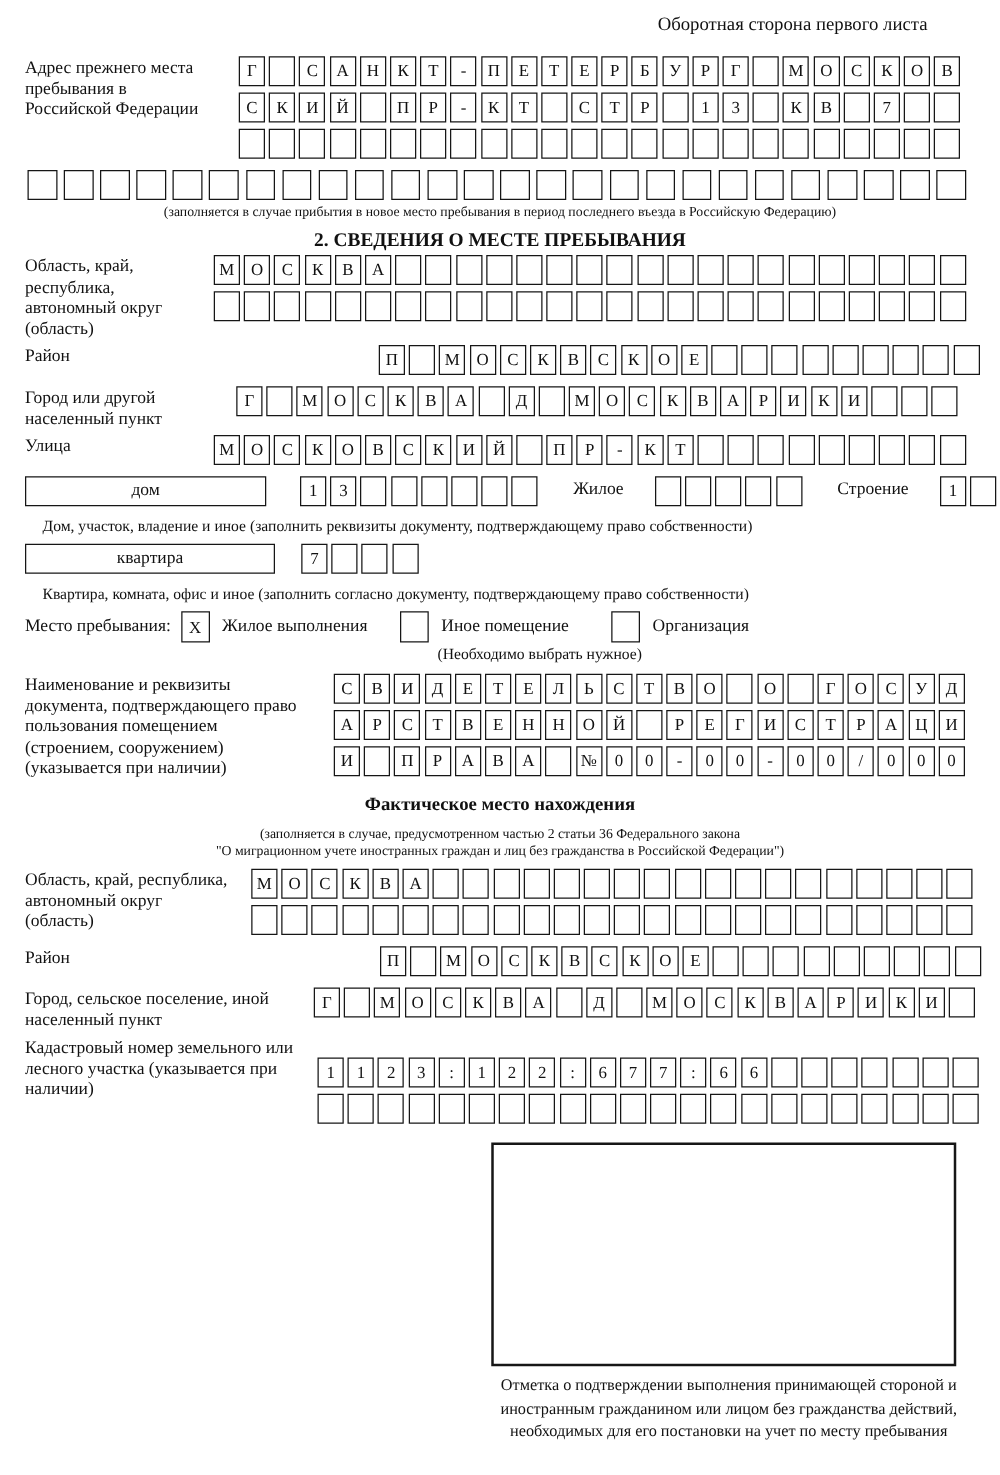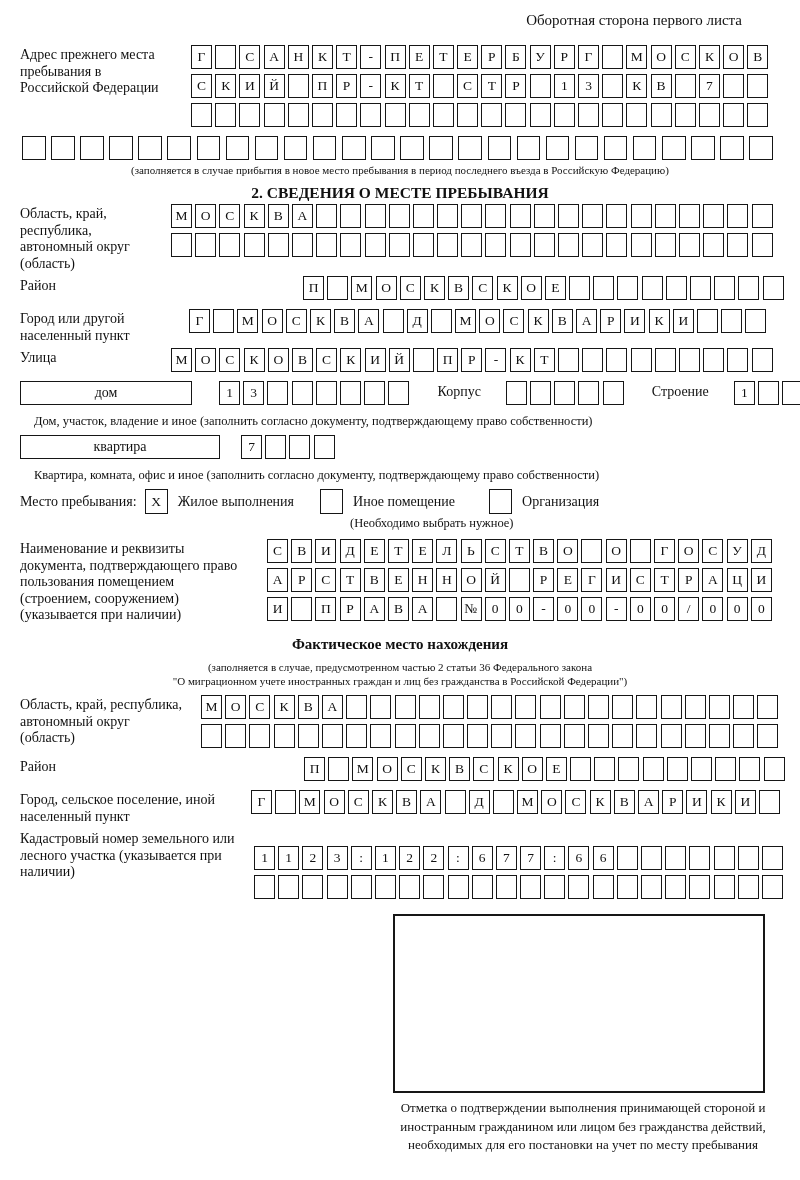--- a/index.html
+++ b/index.html
@@ -23,21 +23,21 @@
   .fullrow{margin:2px 0 4px 2px;}
   .fullrow .bx{width:21.5px;margin-right:5.6px;}
   .ml132{margin-left:132px;} .ml103{margin-left:103px;}
   .cnote{text-align:center;font-size:11px;margin:2px 0 8px 0;}
   .h2{text-align:center;font-weight:bold;font-size:15.5px;margin:4px 0 2px 0;}
   .h3{text-align:center;font-weight:bold;font-size:15px;margin:10px 0 8px 0;}
   .wlabel{
     border:1.6px solid #161616;height:24px;display:flex;align-items:center;
     justify-content:center;font-size:14px;flex:none;background:#fff;box-sizing:border-box;
   }
-  .dombox{width:172px;margin-right:8px;}
+  .dombox{width:193px;margin-right:8px;}
   .kvbox{width:200px;margin-right:2px;}
   .inline-lab{font-size:14px;padding:3px 6px 0 6px;flex:none;}
   .leftnote{font-size:12.5px;margin:0 0 6px 14px;}
   .stayrow{display:flex;align-items:center;margin:4px 0 2px 0;font-size:14px;}
   .stayrow .bx{margin:0 10px 0 8px;width:21px;height:23px;}
   .staynote{font-size:12.5px;margin:0 0 8px 330px;}
   .gap18{width:18px;flex:none;} .gap26{width:26px;flex:none;}
   .cadcol{padding-top:17px;}
   .stampbox{
     width:368px;height:175px;border:2px solid #161616;
@@ -322,37 +322,37 @@
     <div class="boxes">
         <span class="bx">1</span>
         <span class="bx">3</span>
         <span class="bx"></span>
         <span class="bx"></span>
         <span class="bx"></span>
         <span class="bx"></span>
         <span class="bx"></span>
         <span class="bx"></span>
       </div>
-    <div class="inline-lab">Корпус</div>
+    <div class="inline-lab">Жилое</div>
     <div class="boxes">
         <span class="bx"></span>
         <span class="bx"></span>
         <span class="bx"></span>
         <span class="bx"></span>
         <span class="bx"></span>
       </div>
     <div class="inline-lab">Строение</div>
     <div class="boxes">
         <span class="bx">1</span>
         <span class="bx"></span>
         <span class="bx"></span>
         <span class="bx"></span>
       </div>
   </div>
-  <div class="leftnote">Дом, участок, владение и иное (заполнить согласно документу, подтверждающему право собственности)</div>
+  <div class="leftnote">Дом, участок, владение и иное (заполнить реквизиты документу, подтверждающему право собственности)</div>
 
   <div class="frow">
     <div class="wlabel kvbox">квартира</div>
     <div class="boxes">
         <span class="bx">7</span>
         <span class="bx"></span>
         <span class="bx"></span>
         <span class="bx"></span>
       </div>
   </div>

